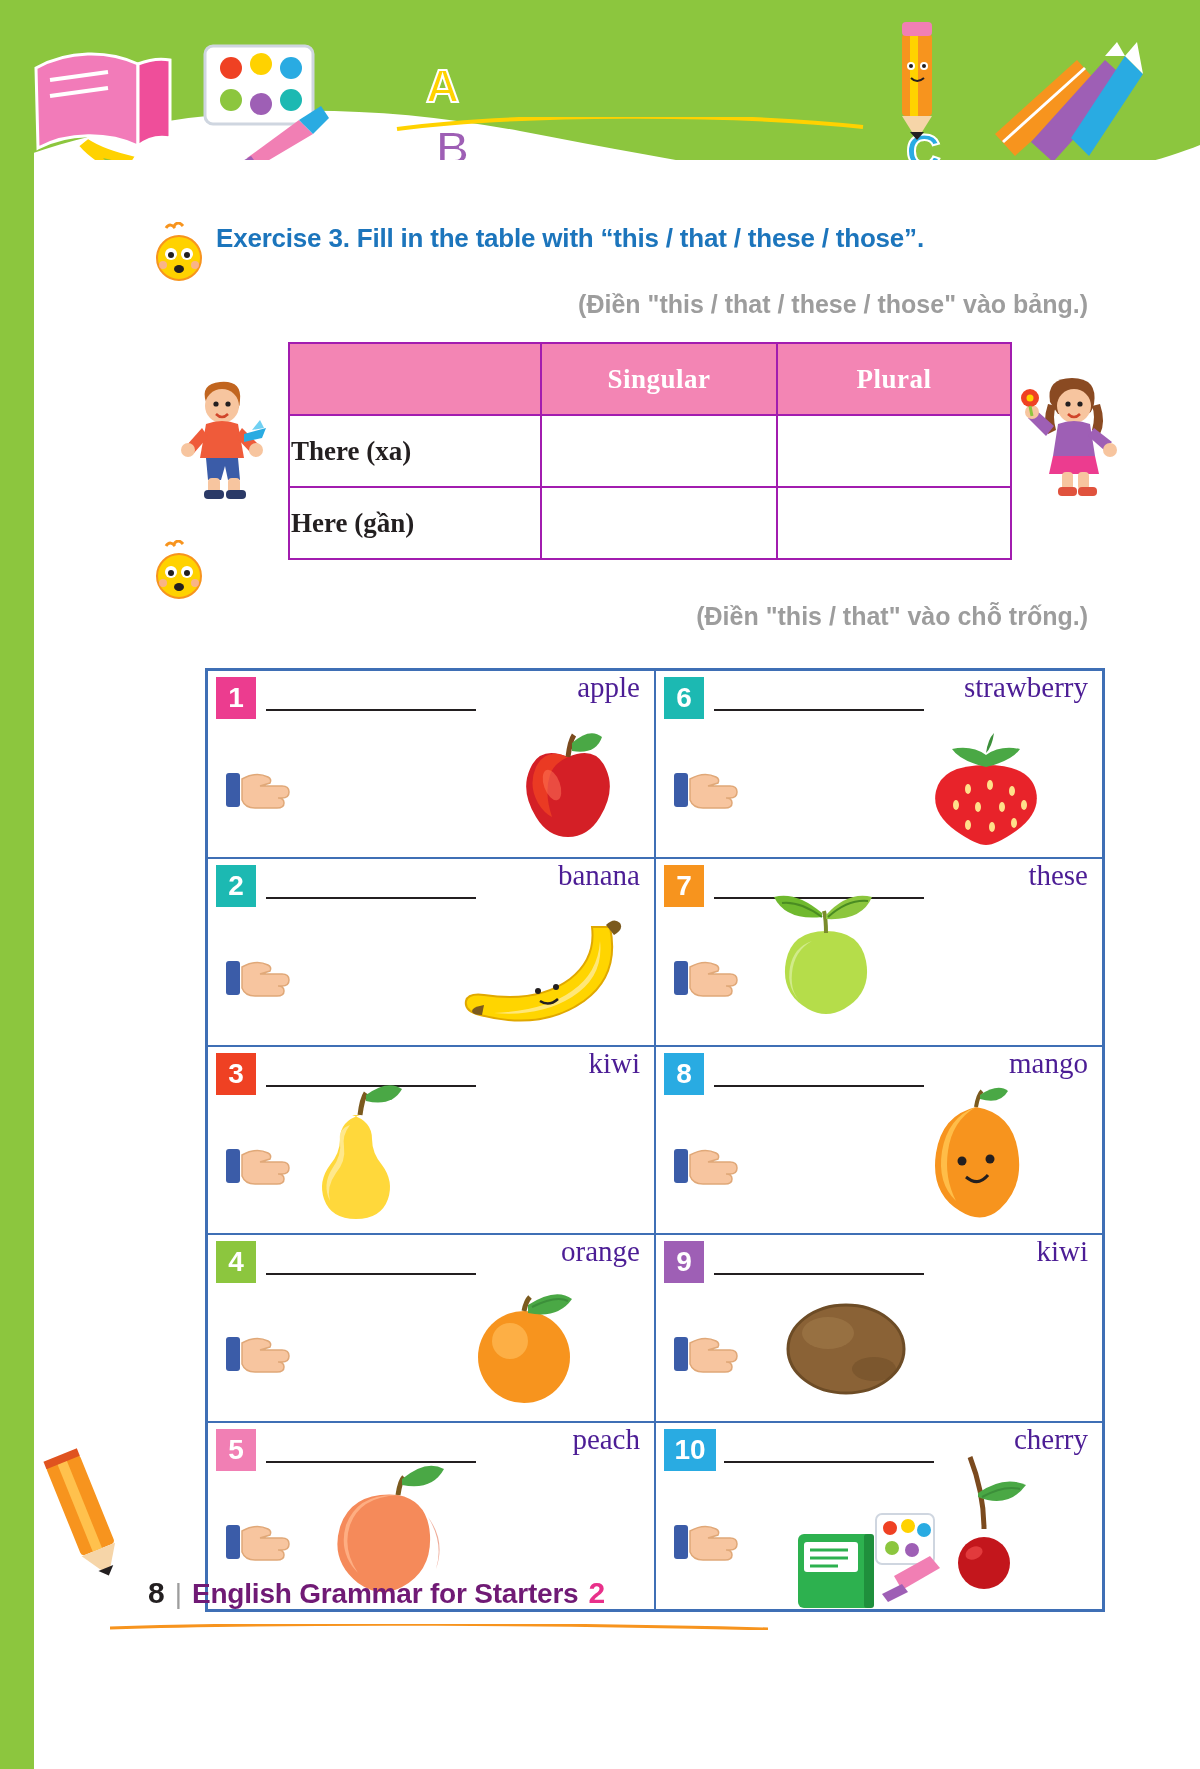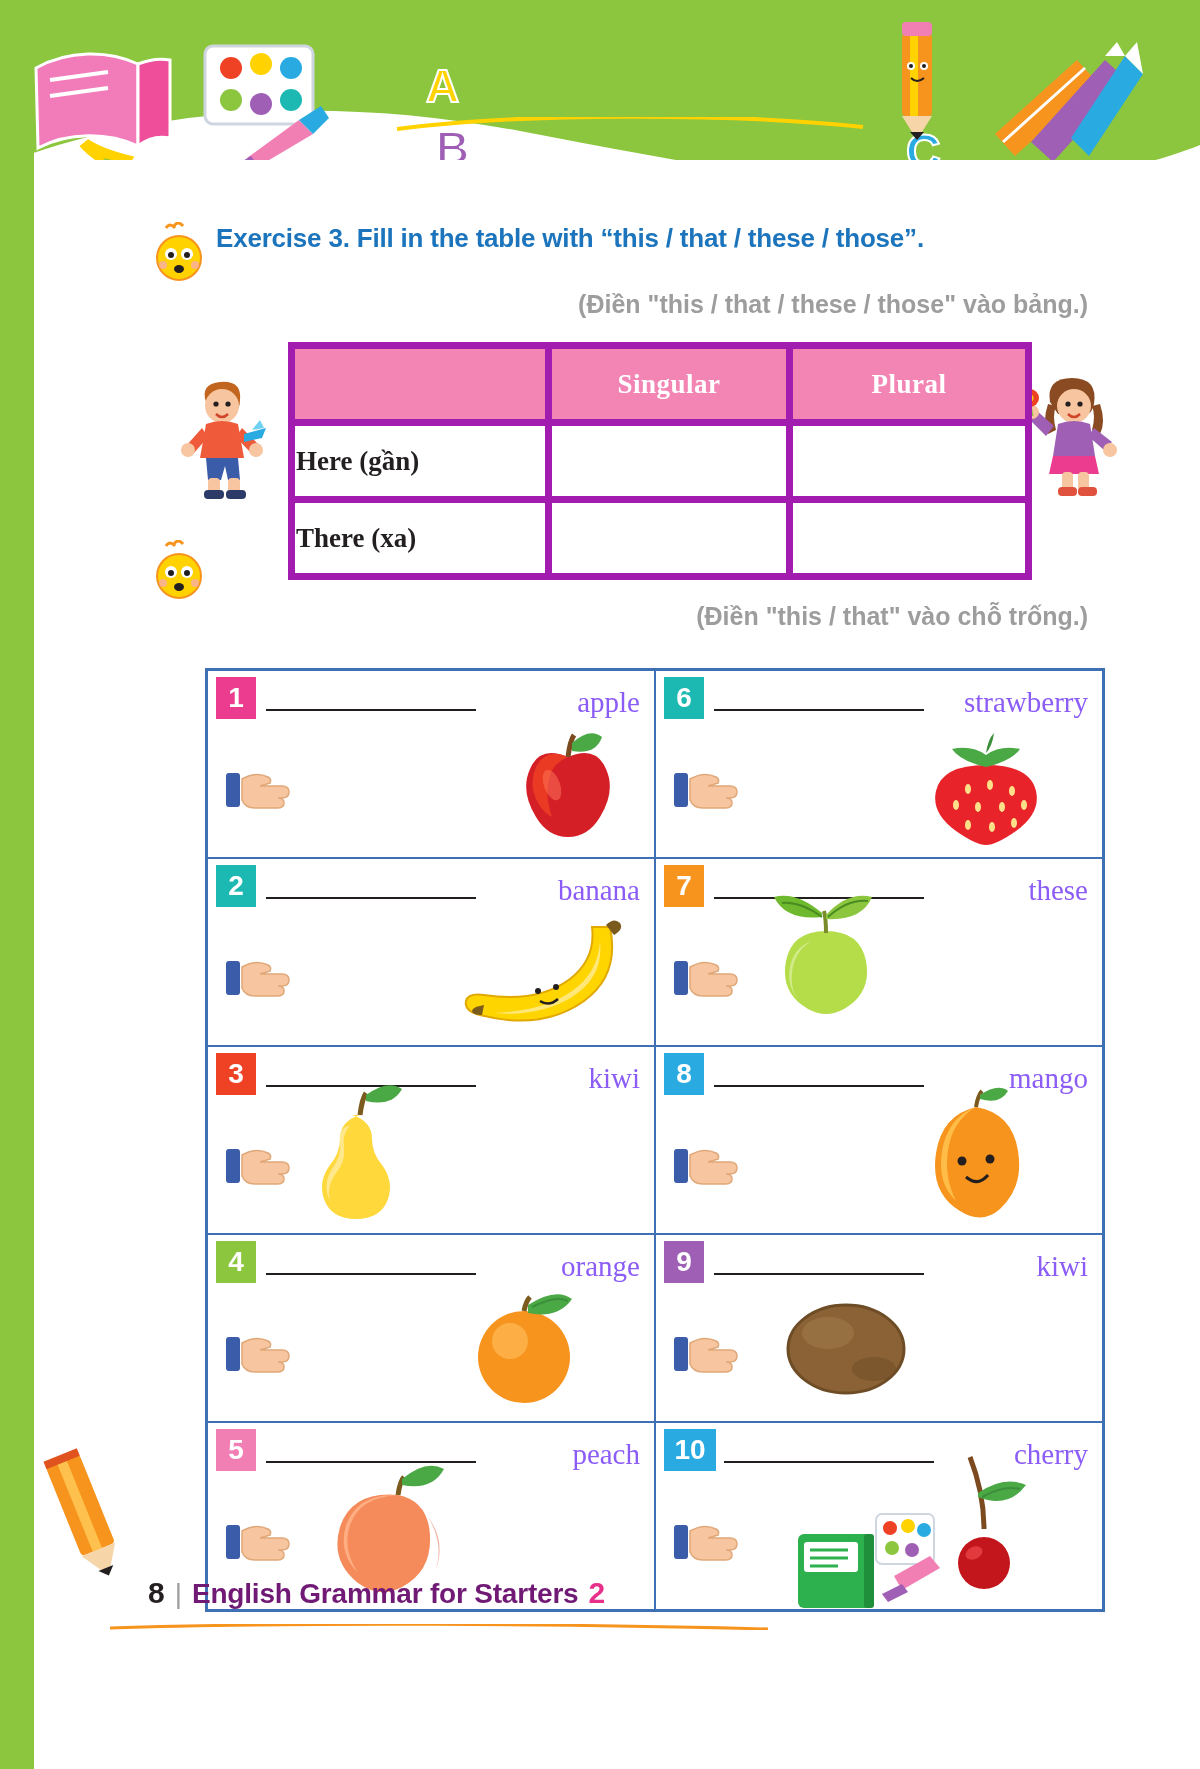--- a/index.html
+++ b/index.html
@@ -104,21 +104,21 @@
   
   .tbl {
     position: absolute;
     left: 288px;
     top: 342px;
     width: 710px;
     border-collapse: collapse;
     table-layout: fixed;
   }
   .tbl td, .tbl th {
-    border: 7px solid #a21caf;
+    border: 2px solid #a21caf;
     height: 68px;
     vertical-align: middle;
   }
   .tbl thead th {
     background: #f385b4;
     color: #ffffff;
     font-family: "Liberation Serif", serif;
     font-weight: bold;
     font-size: 27px;
     letter-spacing: 0.5px;
@@ -170,25 +170,25 @@
   }
   .num.wide { width: 52px; }
   .blank-line {
     position: absolute;
     left: 58px; top: 38px;
     width: 210px;
     border-bottom: 2px solid #231f20;
   }
   .word {
     position: absolute;
-    top: 15px;
+    top: 0;
     right: 14px;
     font-family: "Liberation Serif", serif;
     font-size: 29px;
-    color: #8b5cf6;
+    color: #4c1d95;
   }
   .hand {
     position: absolute;
     left: 18px;
     bottom: 42px;
     width: 78px;
     height: 50px;
   }
   .fruit {
     position: absolute;
@@ -396,26 +396,26 @@
   <table class="tbl">
     <thead>
       <tr>
         <th class="blank" style="width:248px;"></th>
         <th style="width:232px;">Singular</th>
         <th style="width:230px;">Plural</th>
       </tr>
     </thead>
     <tbody>
       <tr>
-        <td class="rowhead">Here (gần)</td>
+        <td class="rowhead">There (xa)</td>
         <td class="cell"></td>
         <td class="cell"></td>
       </tr>
       <tr>
-        <td class="rowhead">There (xa)</td>
+        <td class="rowhead">Here (gần)</td>
         <td class="cell"></td>
         <td class="cell"></td>
       </tr>
     </tbody>
   </table>
 
   <div class="ex-head" style="left:148px; top:540px; width:960px;">
     <span class="bulb-icon">
       <svg width="62" height="62" viewBox="0 0 62 62">
         <path d="M18,6 q4,-6 9,0" stroke="#f7941e" stroke-width="3" fill="none"></path>

